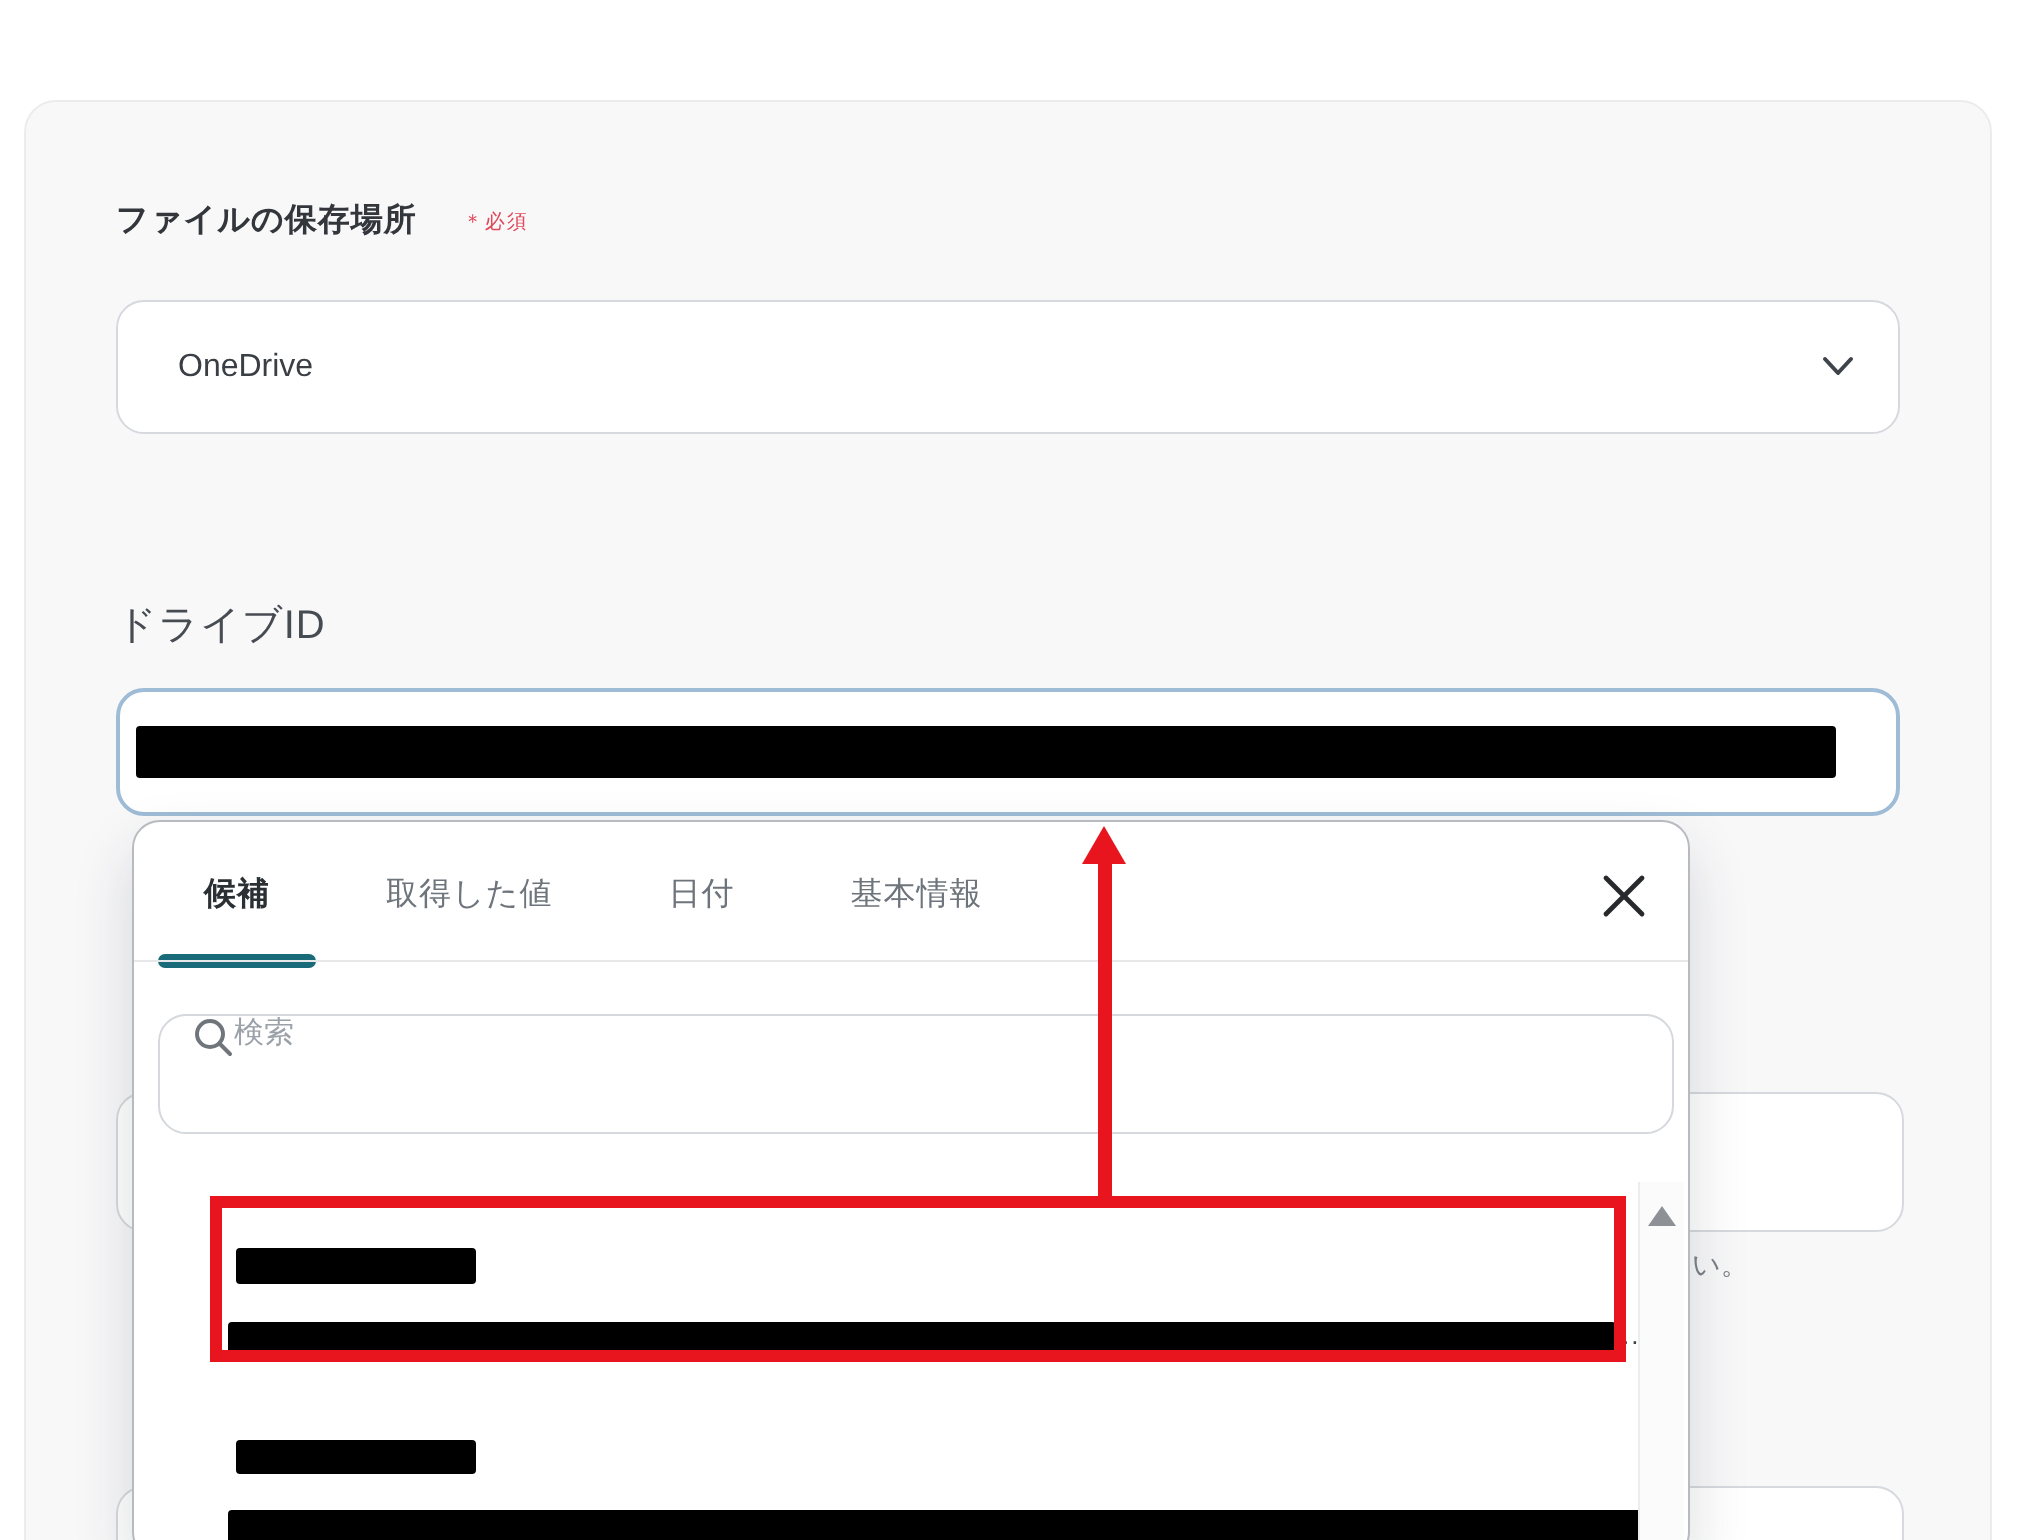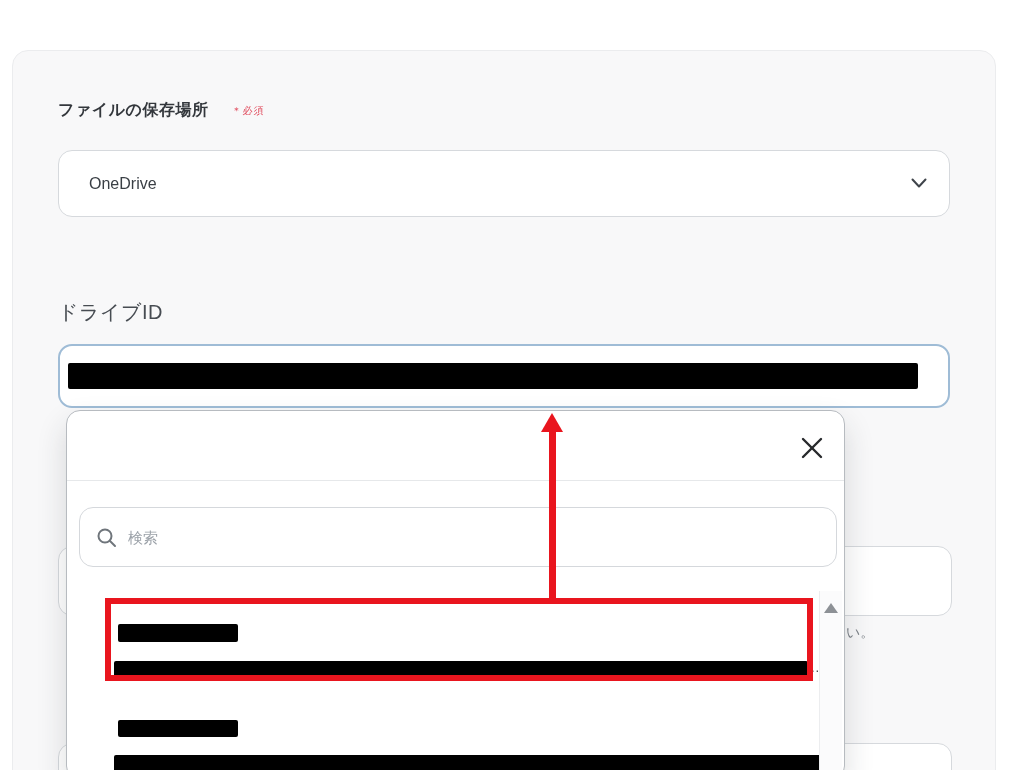--- a/index.html
+++ b/index.html
@@ -40,21 +40,21 @@
     border:1px solid #b7bbc0;border-radius:14px;box-shadow:0 14px 30px rgba(40,45,50,.16);z-index:10;}
   .tabs{position:absolute;left:12px;top:18px;display:flex;gap:12px;}
   .tab{position:relative;padding:8px 23px;font-size:16px;color:#6e747b;cursor:pointer;white-space:nowrap;letter-spacing:.5px;}
   .tab.active{color:#2b3034;font-weight:700;}
   .tab.active::after{content:"";position:absolute;left:0;right:0;bottom:-18px;height:7px;border-radius:4px;
     background:var(--active-tab-teal);}
   .tab-sep{position:absolute;left:0;right:0;top:69px;height:1px;background:#e6e8ea;}
   .close-btn{position:absolute;top:21px;right:16px;width:32px;height:32px;display:flex;align-items:center;
     justify-content:center;cursor:pointer;background:none;border:none;}
   .search-box{position:absolute;left:12px;top:96px;width:758px;height:60px;border:1px solid #d5d8dc;
-    border-radius:14px;display:flex;align-items:center;padding:0 16px;gap:11px;background:#fff;}
+    border-radius:14px;display:flex;align-items:flex-start;padding:0 16px;background:#fff;}
   .search-box input{border:none;outline:none;flex:1;font-size:15px;color:#3a3f45;background:transparent;
     font-family:inherit;}
   .search-box input::placeholder{color:#9ba1a8;}
   .list{position:absolute;left:0;top:157px;right:24px;bottom:0;}
   .item{position:absolute;left:0;right:0;cursor:pointer;}
   .item-title{position:absolute;left:51px;width:120px;height:18px;}
   .item-value{position:absolute;left:47px;height:18px;}
   .item-ellipsis{position:absolute;font-size:13px;color:#3c4043;letter-spacing:1px;}
   .scrollbar{position:absolute;top:180px;bottom:0;right:2px;width:23px;background:#fbfbfc;
     border-left:1px solid #ecedef;display:flex;justify-content:center;}
@@ -92,20 +92,26 @@
   <div class="lbl-plain">ドライブID</div>
   <div class="input-box">
     <div class="redact input-redact"></div>
   </div>
 
   <div class="bg-field-a"></div>
   <div class="bg-helper-frag">い。</div>
   <div class="bg-field-b"></div>
 
   <div class="popup">
+    <div class="tabs">
+      <div class="tab active">候補</div>
+      <div class="tab">取得した値</div>
+      <div class="tab">日付</div>
+      <div class="tab">基本情報</div>
+    </div>
     <button class="close-btn">
       <span style="display:flex;">
         <svg width="24" height="24" viewBox="0 0 24 24">
             <line x1="3" y1="3" x2="21" y2="21" stroke="#27292c" stroke-width="2.4" stroke-linecap="round"></line>
             <line x1="21" y1="3" x2="3" y2="21" stroke="#27292c" stroke-width="2.4" stroke-linecap="round"></line>
           </svg>
       </span>
     </button>
     <div class="tab-sep"></div>
 

